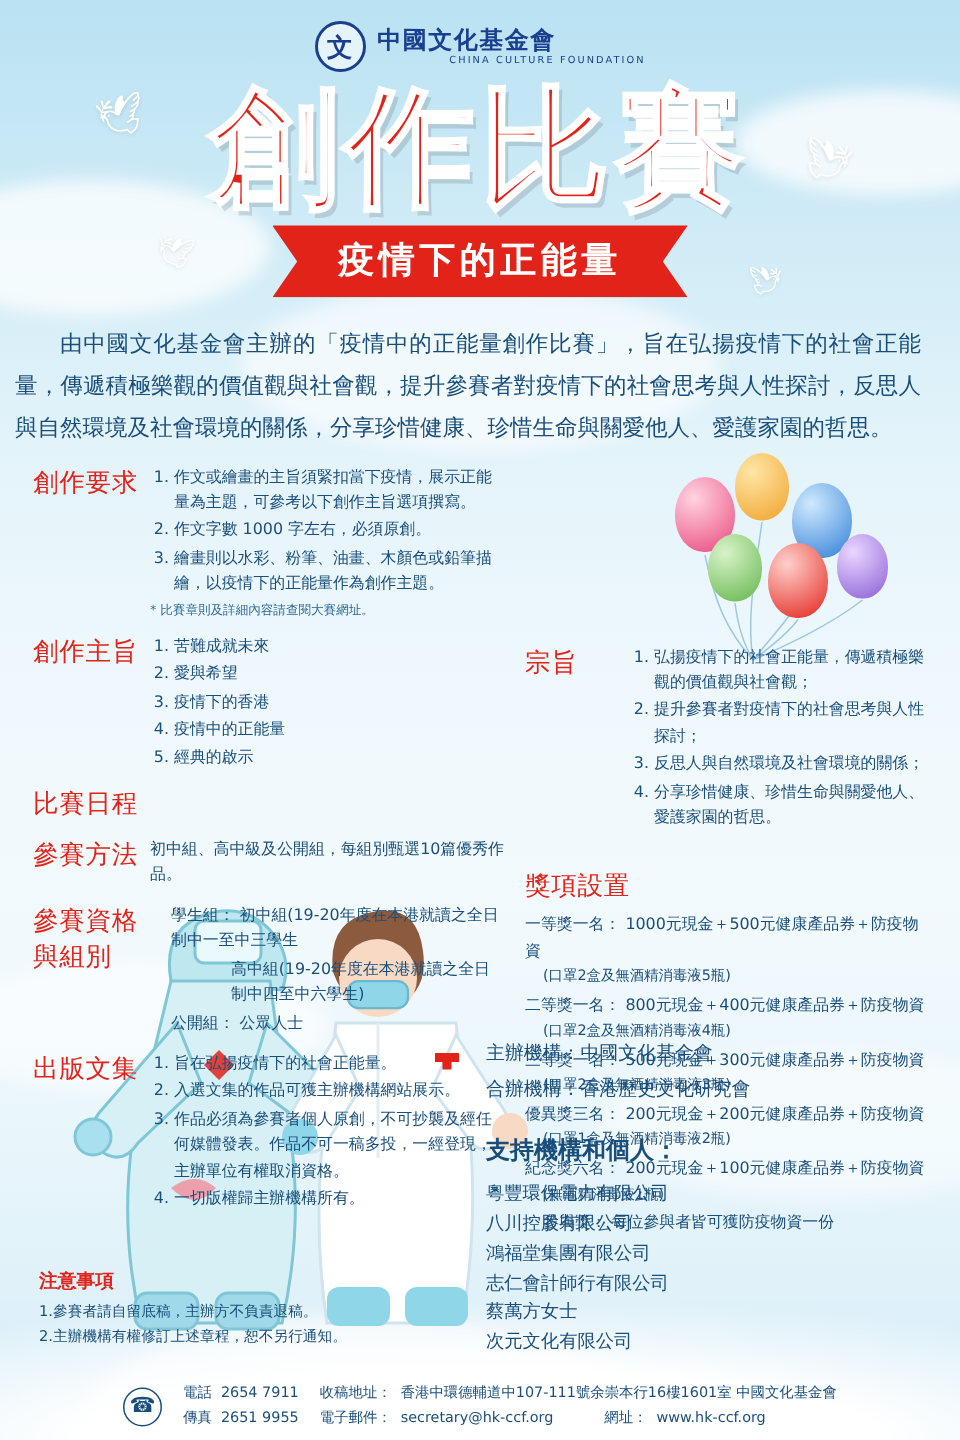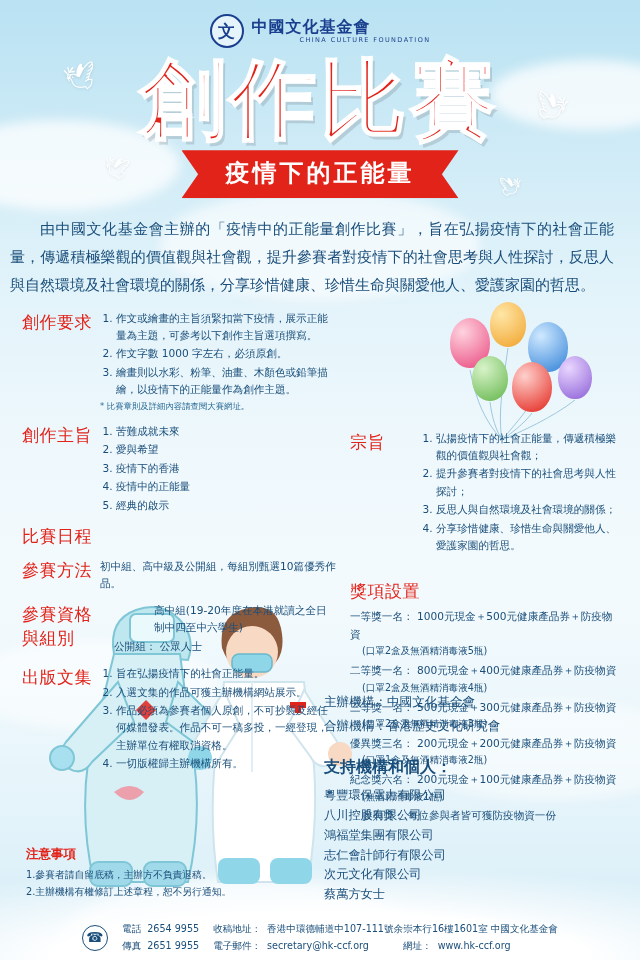--- a/index.html
+++ b/index.html
@@ -234,20 +234,21 @@
       <div class="block">
         <div class="block-label">參賽方法</div>
         <div class="block-body">初中組、高中級及公開組，每組別甄選10篇優秀作品。</div>
       </div>
 
       <div class="block">
         <div class="block-label" style="white-space:pre-line;">參賽資格
 與組別</div>
         <div class="block-body">
           <ul>
+            <li>學生組： 初中組(19-20年度在本港就讀之全日制中一至中三學生</li>
             <li style="padding-left:40px;">高中組(19-20年度在本港就讀之全日制中四至中六學生)</li>
             <li>公開組： 公眾人士</li>
           </ul>
         </div>
       </div>
 
       <div class="block">
         <div class="block-label">出版文集</div>
         <div class="block-body">
           <ol>
@@ -351,39 +352,39 @@
     </div>
     <div class="row">
       <span>合辦機構：</span><span>香港歷史文化研究會</span>
     </div>
     <div class="support-title">支持機構和個人：</div>
     <div class="support-list">
       <div>粵豐環保電力有限公司</div>
       <div>八川控股有限公司</div>
       <div>鴻福堂集團有限公司</div>
       <div>志仁會計師行有限公司</div>
+      <div>蔡萬方女士</div>
       <div>次元文化有限公司</div>
-      <div>蔡萬方女士</div>
     </div>
   </div>
 
   <div class="notice">
     <div class="notice-title">注意事項</div>
     <div class="notice-body">
       <div><span>1.</span><span>參賽者請自留底稿，主辦方不負責退稿。</span></div>
       <div><span>2.</span><span>主辦機構有權修訂上述章程，恕不另行通知。</span></div>
     </div>
   </div>
 
   <div class="footer">
     <div class="phone-icon">☎</div>
     <div class="f-col">
       <div class="f-row">
         <span class="k">電話</span>
-        <span class="v">2654 9955</span>
+        <span class="v">2654 7911</span>
       </div>
       <div class="f-row">
         <span class="k">傳真</span>
         <span class="v">2651 9955</span>
       </div>
     </div>
     <div class="f-col">
       <div class="f-row">
         <span class="k">收稿地址：</span>
         <span class="v">香港中環德輔道中107-111號余崇本行16樓1601室 中國文化基金會</span>

